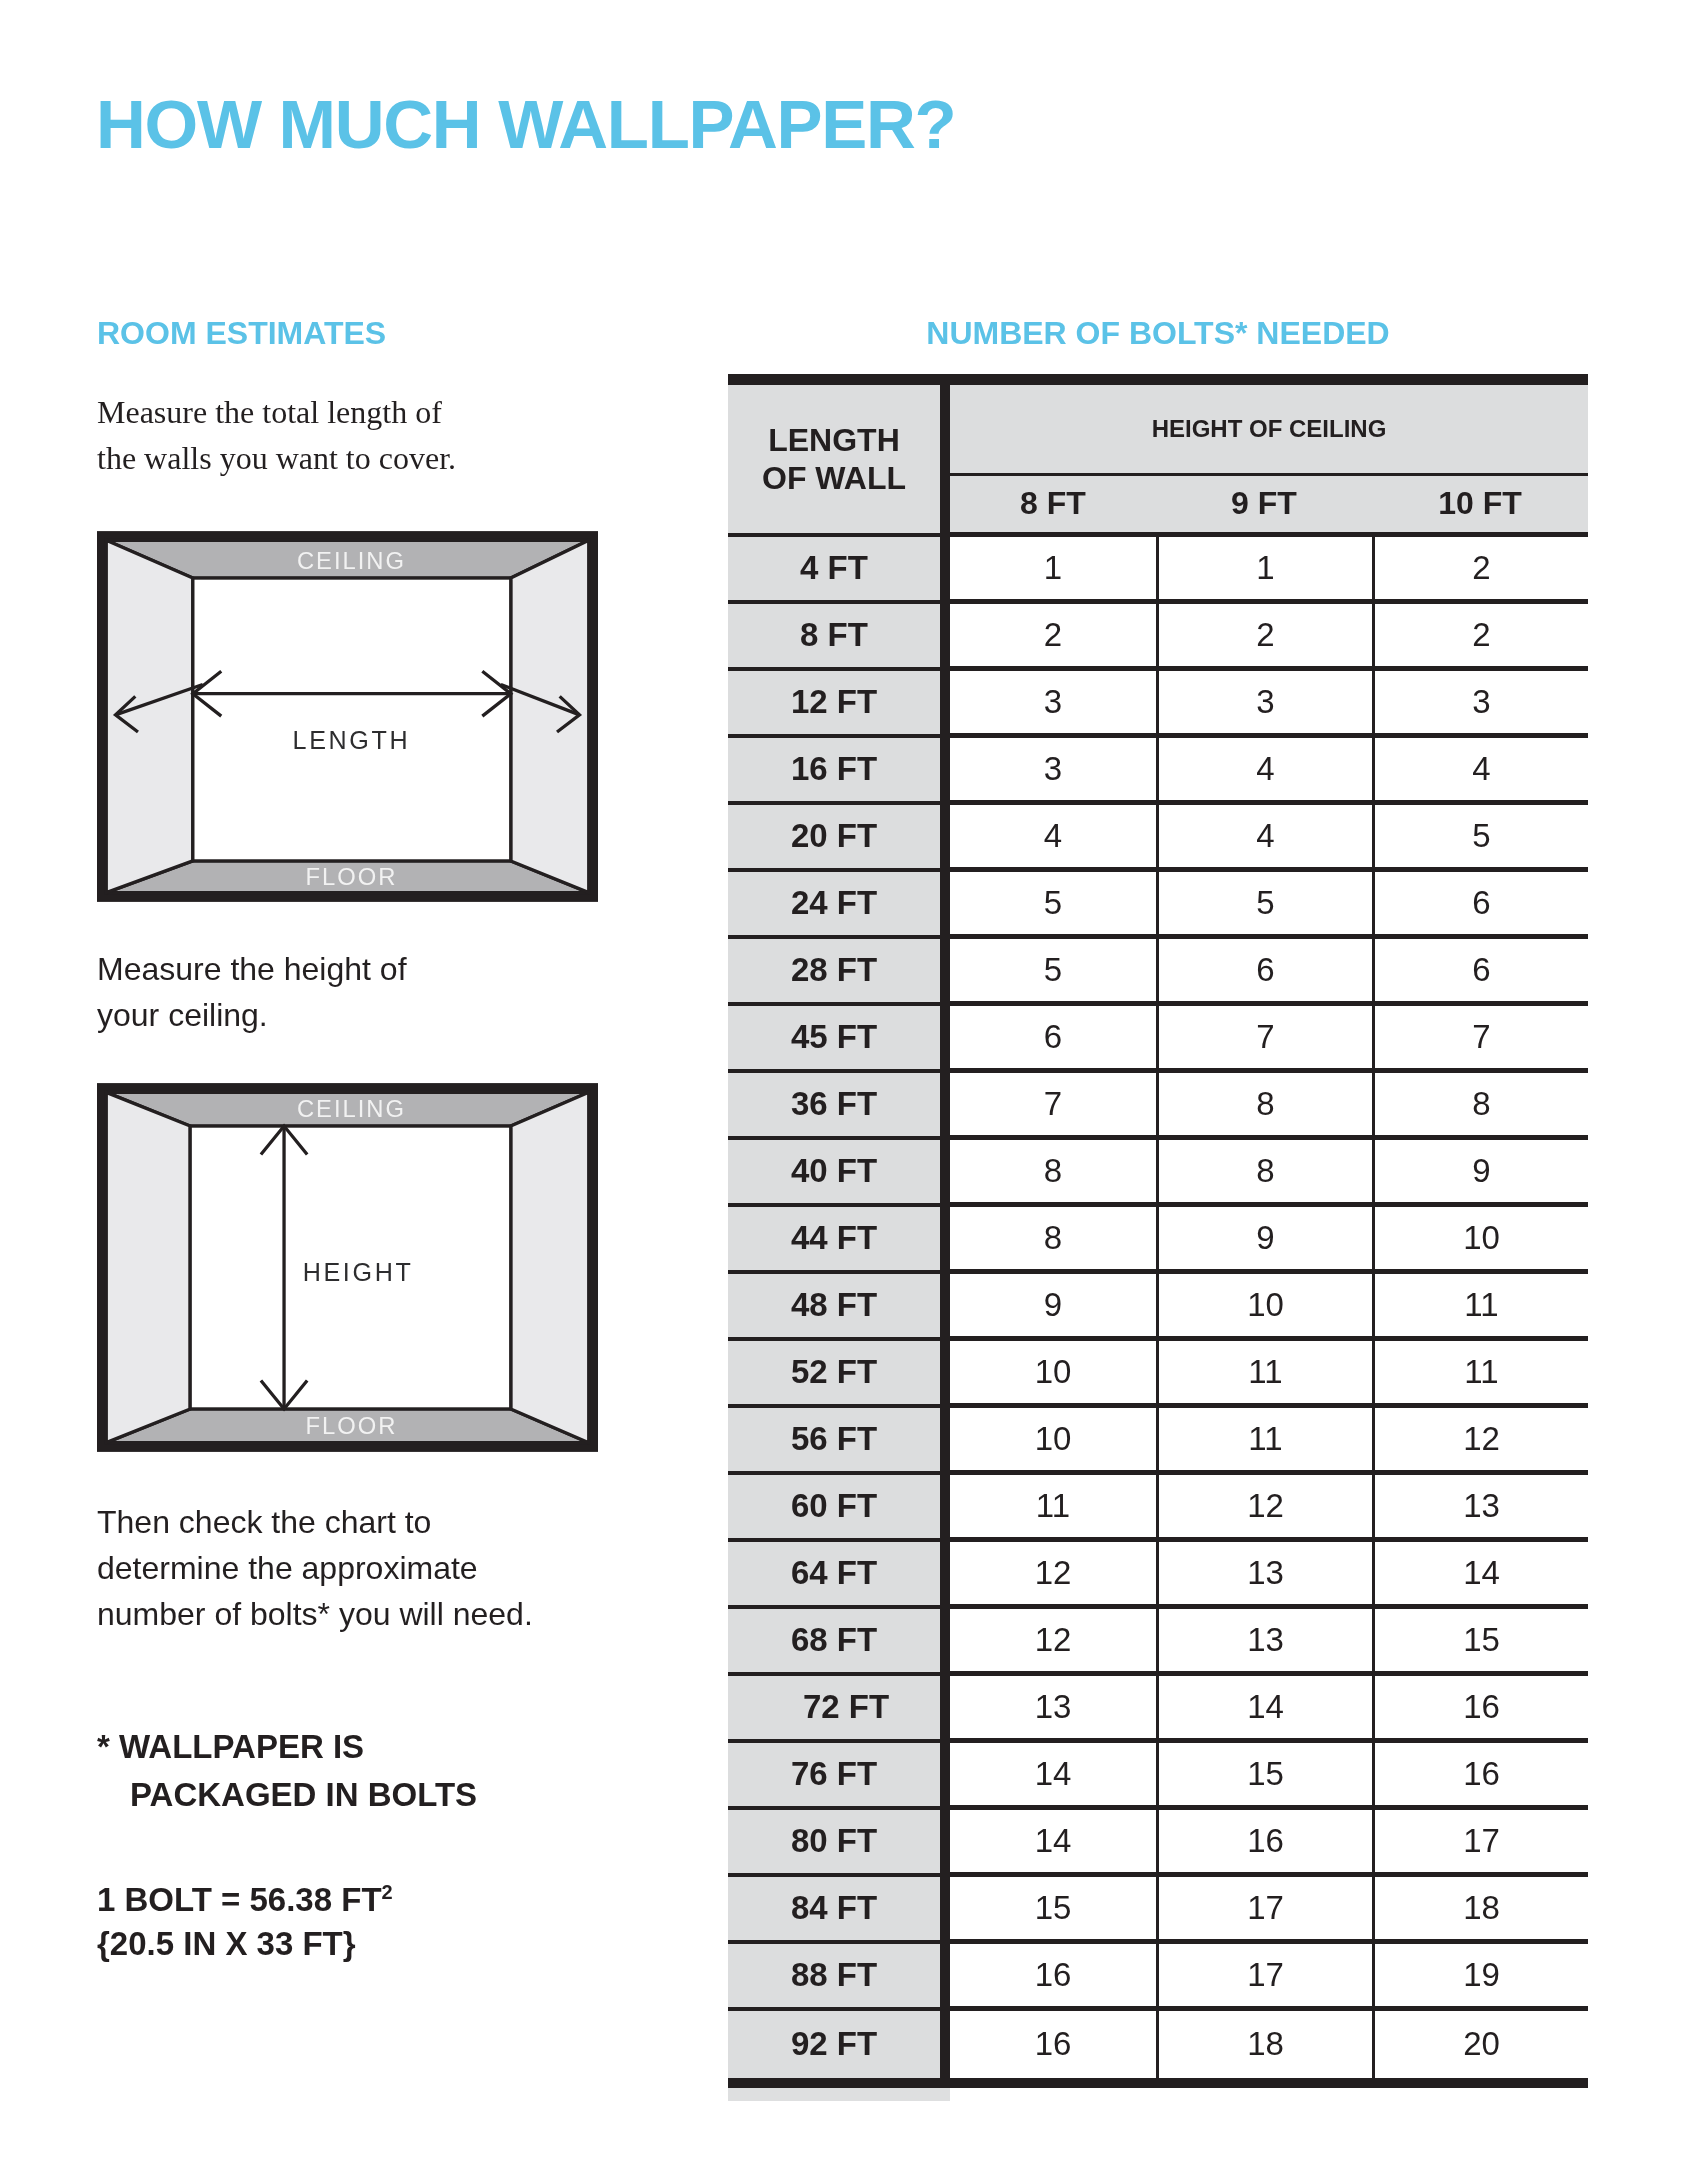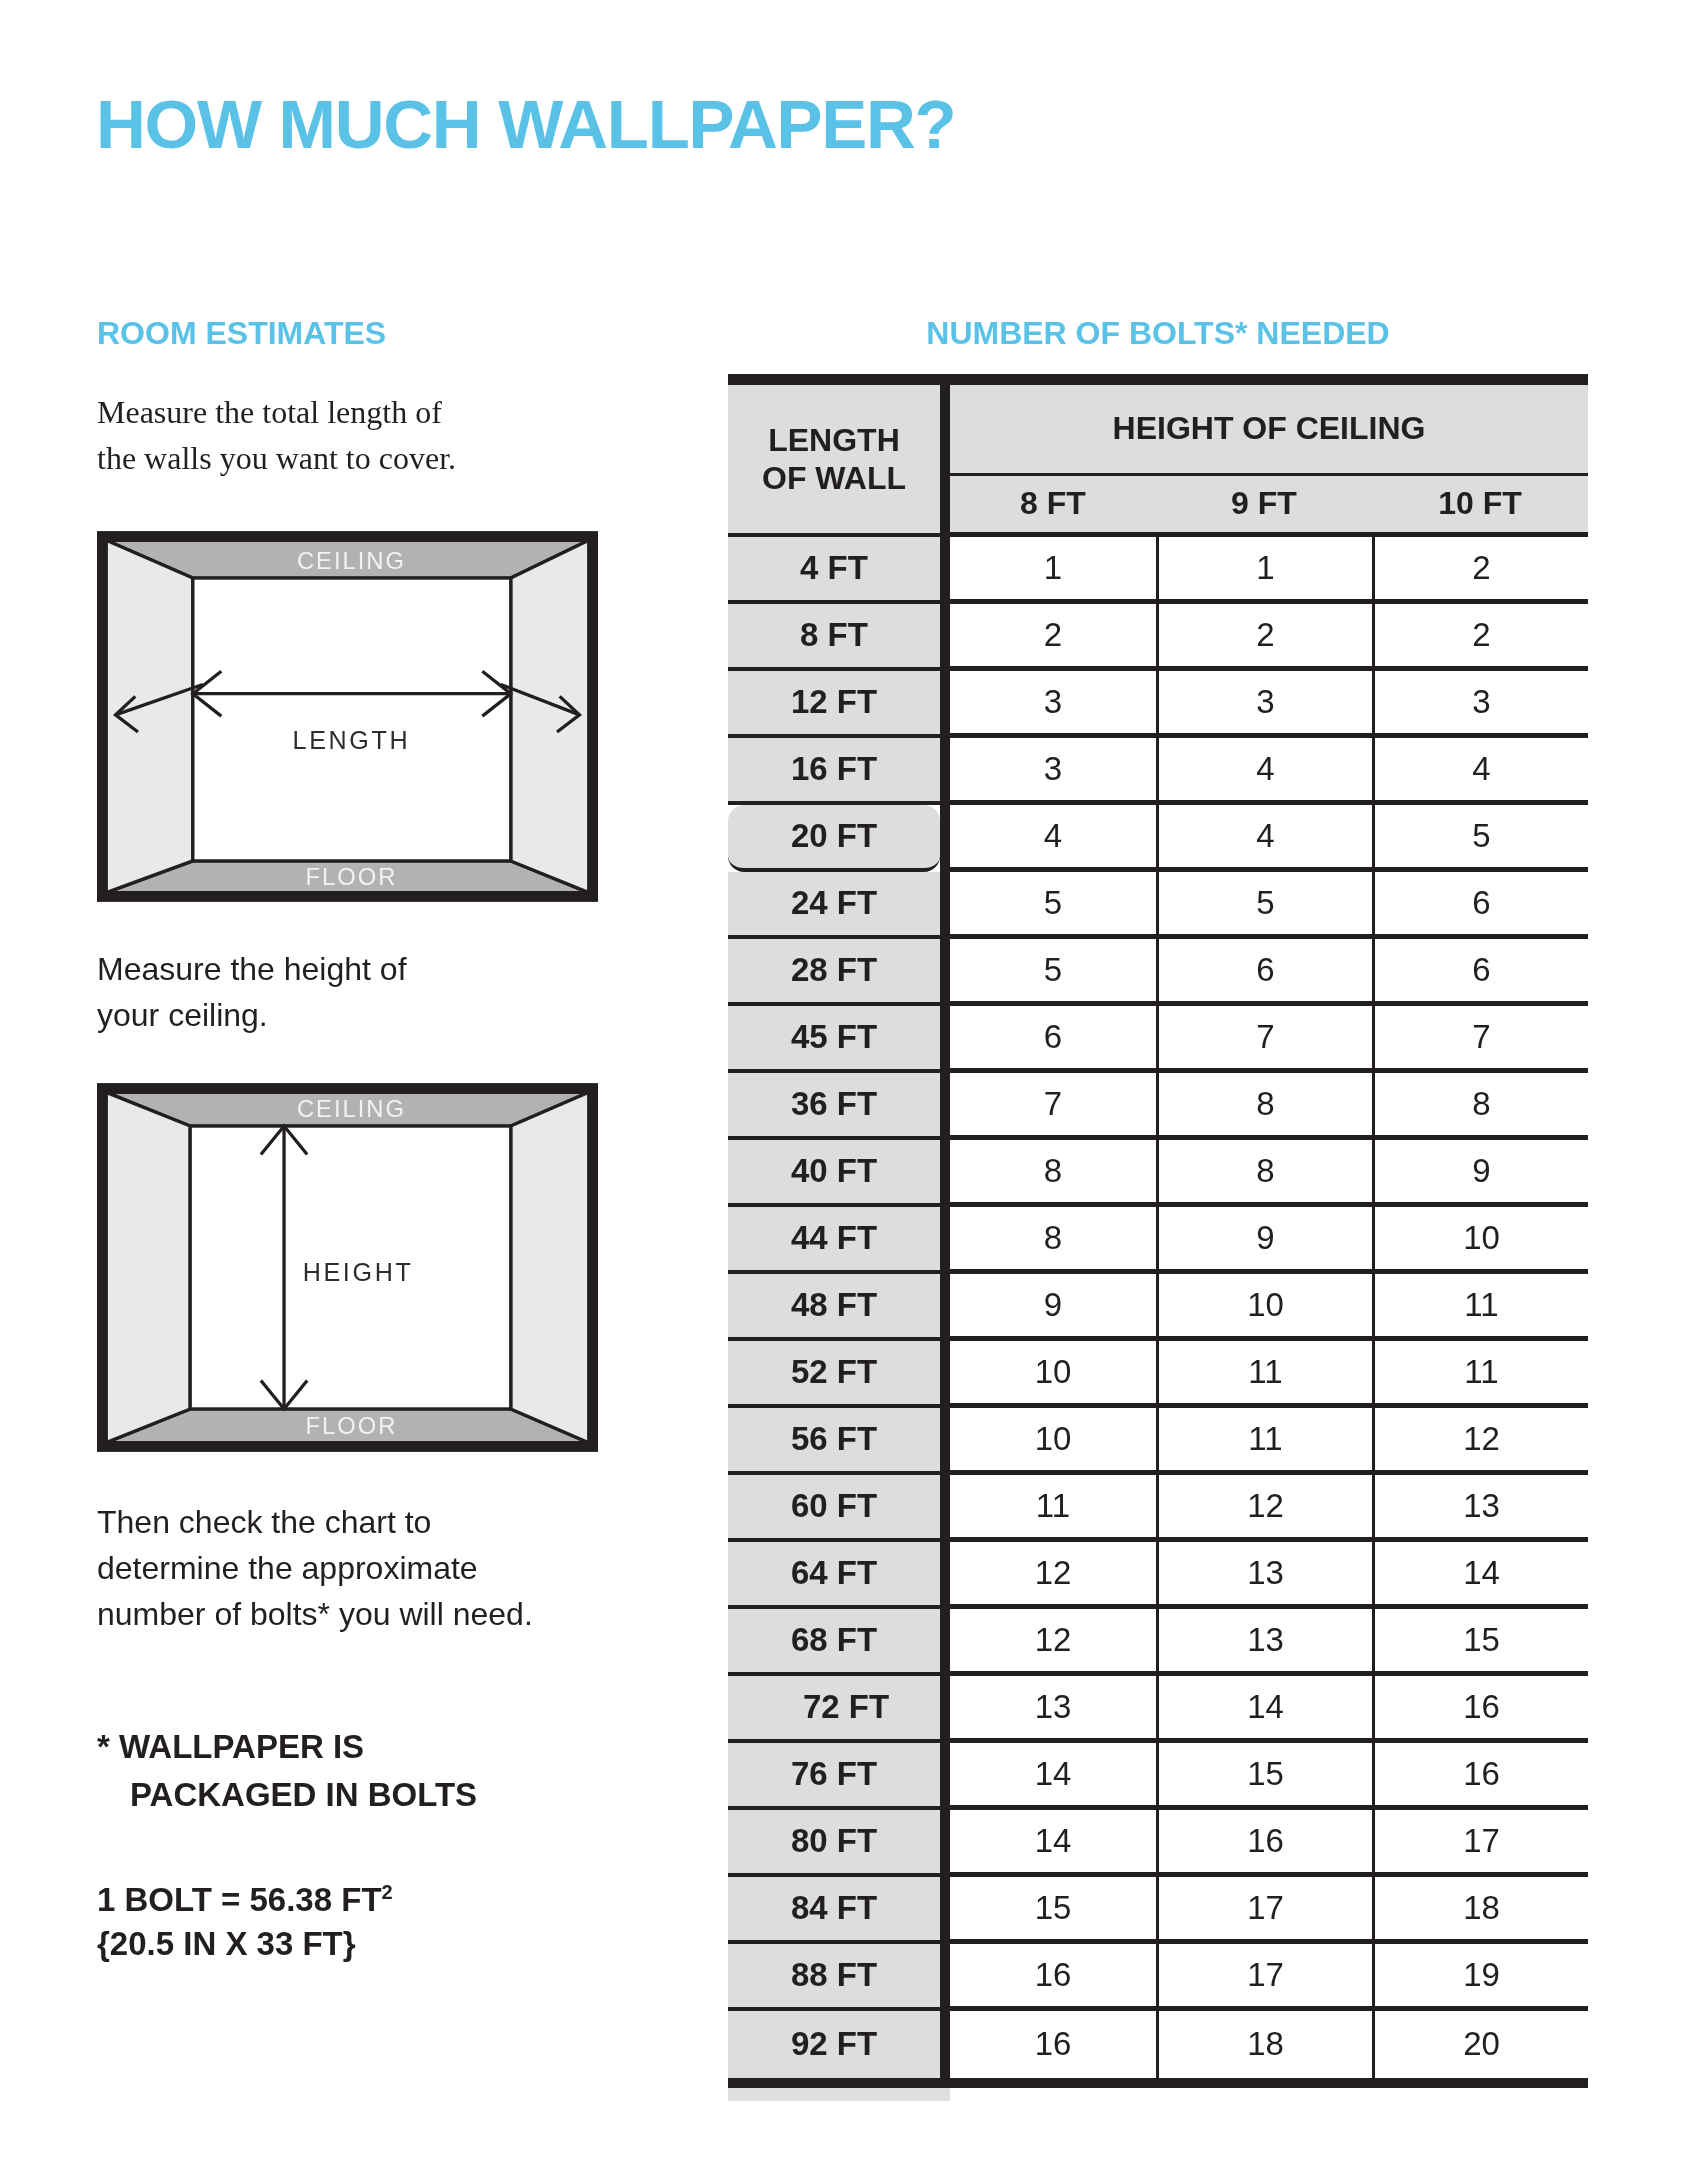--- a/index.html
+++ b/index.html
@@ -36,21 +36,21 @@
     text-align:center;
   }
   .hdr-bg{background:#dcddde;}
   .label-head{
     grid-column:1;grid-row:1/3;flex-direction:column;
     font-size:32px;font-weight:bold;line-height:38px;
     border-bottom:4px solid #231f20;
   }
   .group-head{
     grid-column:2/5;grid-row:1;
-    font-size:32px;font-weight:bold;
+    font-size:24px;font-weight:bold;
     border-left:10.6px solid #231f20;border-bottom:3.3px solid #231f20;
   }
   .sub-head{
     grid-row:2;font-size:32px;font-weight:bold;border-bottom:5.3px solid #231f20;
   }
   .sub-head.first{border-left:10.6px solid #231f20;}
   .row-label{
     grid-column:1;background:#dcddde;font-size:33px;font-weight:bold;
     border-bottom:4px solid #231f20;
   }
@@ -168,21 +168,21 @@
   <div class="cell row-label" style="grid-area: 5 / 1;">12 FT</div>
   <div class="cell val c1" style="grid-area: 5 / 2;">3</div>
   <div class="cell val c2" style="grid-area: 5 / 3;">3</div>
   <div class="cell val c3" style="grid-area: 5 / 4;">3</div>
 
   <div class="cell row-label" style="grid-area: 6 / 1;">16 FT</div>
   <div class="cell val c1" style="grid-area: 6 / 2;">3</div>
   <div class="cell val c2" style="grid-area: 6 / 3;">4</div>
   <div class="cell val c3" style="grid-area: 6 / 4;">4</div>
 
-  <div class="cell row-label" style="grid-area: 7 / 1; border-radius: 16px;">20 FT</div>
+  <div class="cell row-label" style="grid-area: 7 / 1;">20 FT</div>
   <div class="cell val c1" style="grid-area: 7 / 2;">4</div>
   <div class="cell val c2" style="grid-area: 7 / 3;">4</div>
   <div class="cell val c3" style="grid-area: 7 / 4;">5</div>
 
   <div class="cell row-label" style="grid-area: 8 / 1;">24 FT</div>
   <div class="cell val c1" style="grid-area: 8 / 2;">5</div>
   <div class="cell val c2" style="grid-area: 8 / 3;">5</div>
   <div class="cell val c3" style="grid-area: 8 / 4;">6</div>
 
   <div class="cell row-label" style="grid-area: 9 / 1;">28 FT</div>

